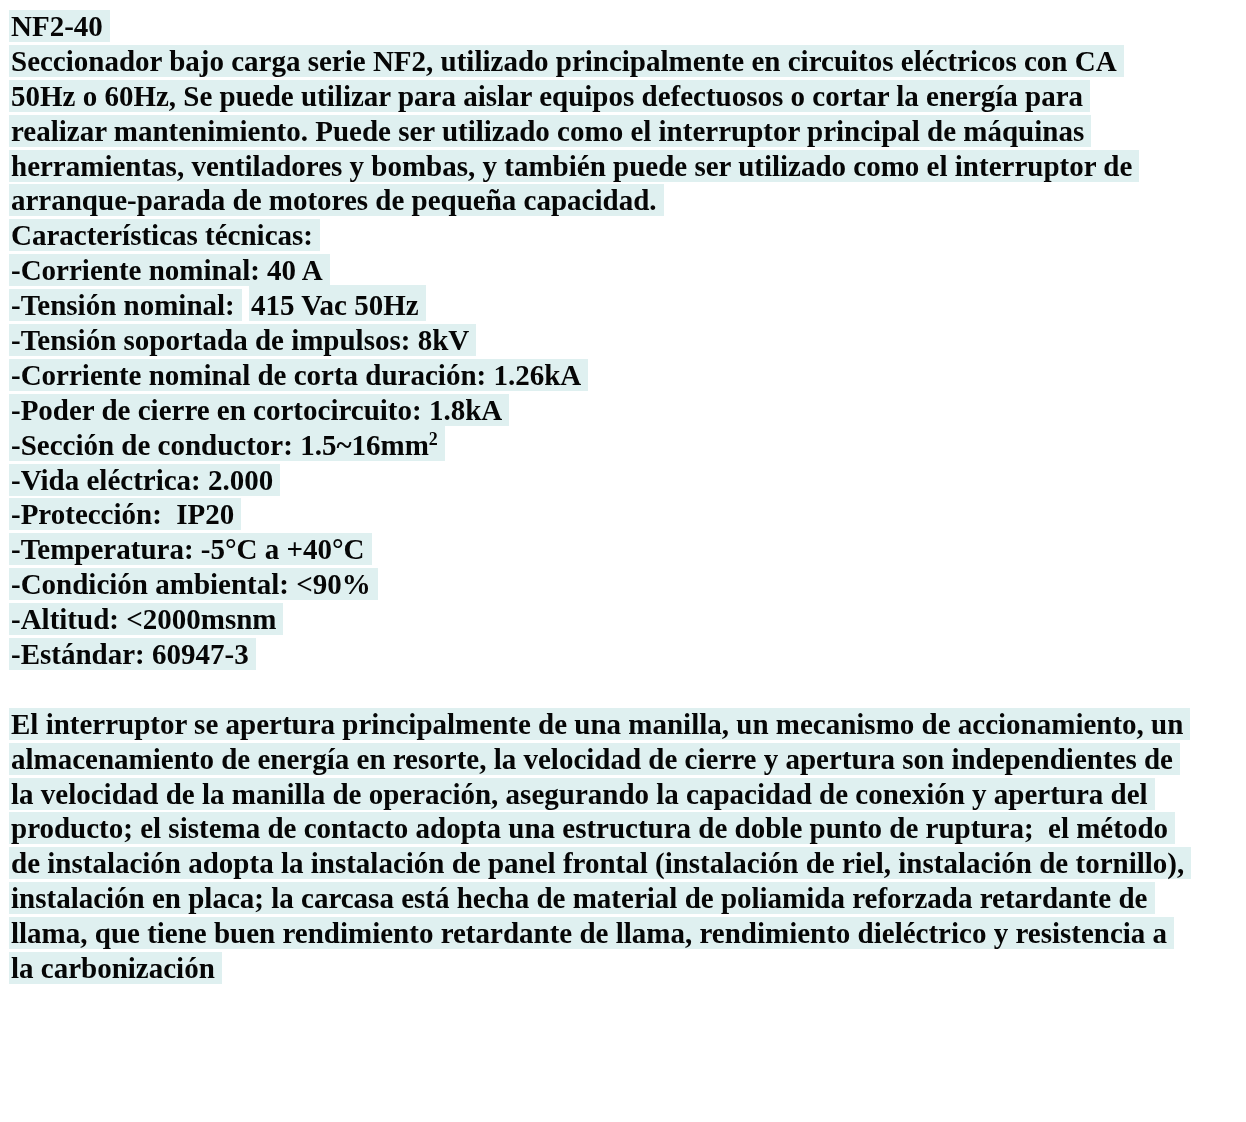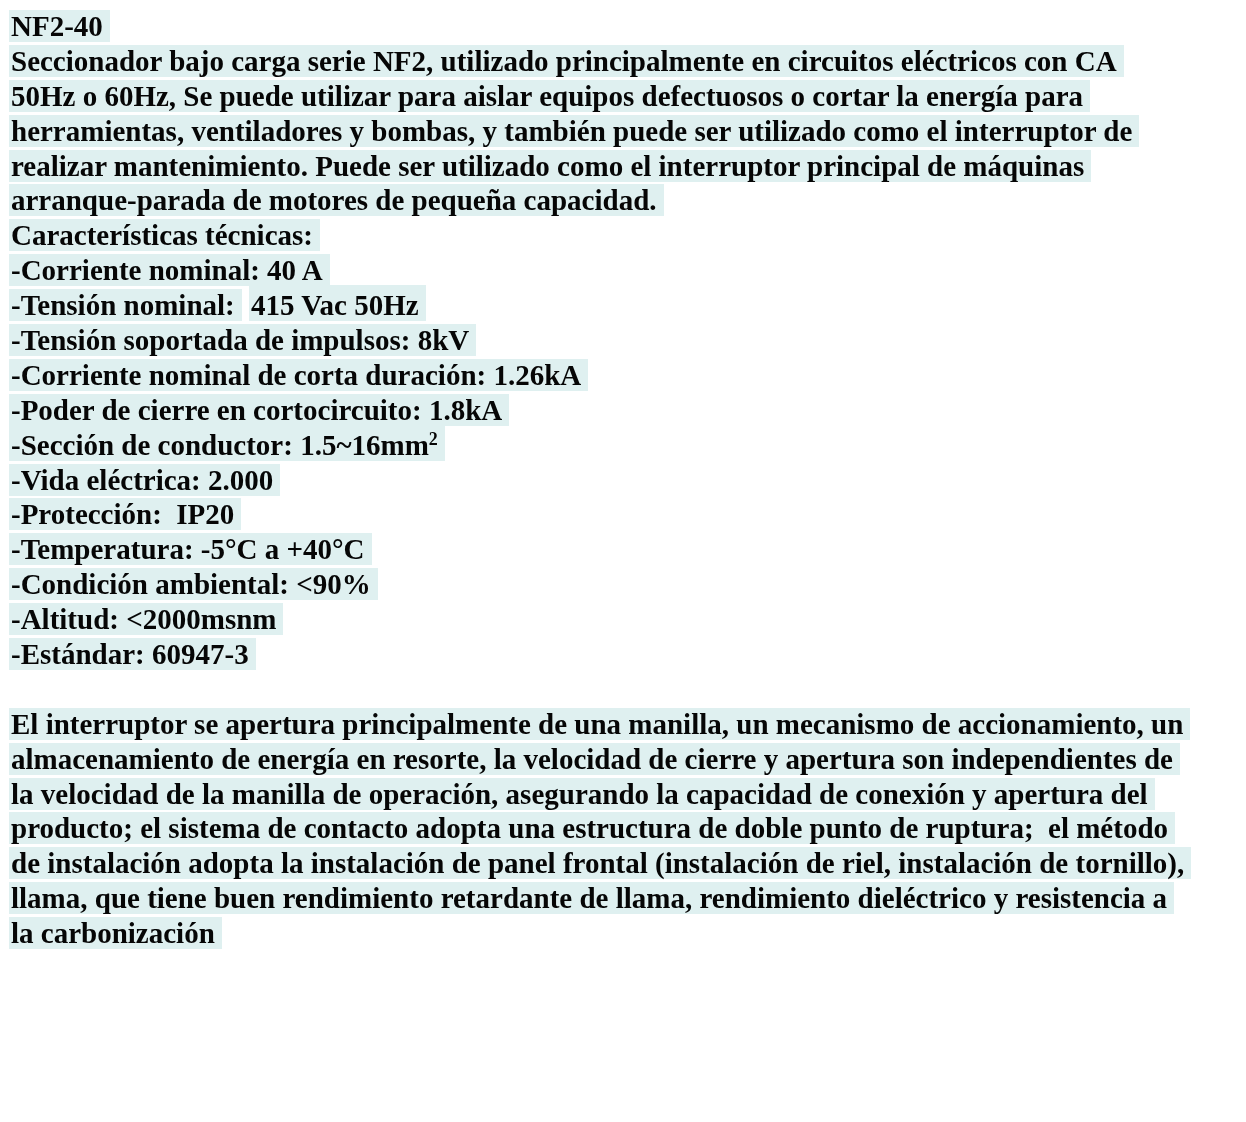--- a/index.html
+++ b/index.html
@@ -53,22 +53,22 @@
 </style>
 </head>
 <body>
 
 <div class="doc">
 
   <div class="line"><span class="hl">NF2-40</span></div>
 
   <div class="line"><span class="hl">Seccionador bajo carga serie NF2, utilizado principalmente en circuitos eléctricos con CA</span></div>
   <div class="line"><span class="hl">50Hz o 60Hz, Se puede utilizar para aislar equipos defectuosos o cortar la energía para</span></div>
+  <div class="line"><span class="hl">realizar mantenimiento. Puede ser utilizado como el interruptor principal de máquinas</span></div>
   <div class="line"><span class="hl">herramientas, ventiladores y bombas, y también puede ser utilizado como el interruptor de</span></div>
-  <div class="line"><span class="hl">realizar mantenimiento. Puede ser utilizado como el interruptor principal de máquinas</span></div>
   <div class="line"><span class="hl">arranque-parada de motores de pequeña capacidad.</span></div>
 
   <div class="line"><span class="hl">Características técnicas:</span></div>
 
   <div class="line"><span class="hl">-Corriente nominal: 40 A</span></div>
 
   <div class="line"><span class="hl">-Tensión nominal:</span><span class="gapsp"> </span><span class="hl hl-tall">415 Vac 50Hz</span></div>
 
   <div class="line"><span class="hl">-Tensión soportada de impulsos: 8kV</span></div>
   <div class="line"><span class="hl">-Corriente nominal de corta duración: 1.26kA</span></div>
@@ -83,16 +83,17 @@
   <div class="line"><span class="hl">-Altitud: &lt;2000msnm</span></div>
   <div class="line"><span class="hl">-Estándar: 60947-3</span></div>
 
   <div class="line"></div>
 
   <div class="line"><span class="hl">El interruptor se apertura principalmente de una manilla, un mecanismo de accionamiento, un</span></div>
   <div class="line"><span class="hl">almacenamiento de energía en resorte, la velocidad de cierre y apertura son independientes de</span></div>
   <div class="line"><span class="hl">la velocidad de la manilla de operación, asegurando la capacidad de conexión y apertura del</span></div>
   <div class="line"><span class="hl">producto; el sistema de contacto adopta una estructura de doble punto de ruptura;  el método</span></div>
   <div class="line"><span class="hl">de instalación adopta la instalación de panel frontal (instalación de riel, instalación de tornillo),</span></div>
+  <div class="line"><span class="hl">instalación en placa; la carcasa está hecha de material de poliamida reforzada retardante de</span></div>
   <div class="line"><span class="hl">llama, que tiene buen rendimiento retardante de llama, rendimiento dieléctrico y resistencia a</span></div>
   <div class="line"><span class="hl">la carbonización</span></div>
 
 </div>
 
 </body></html>

